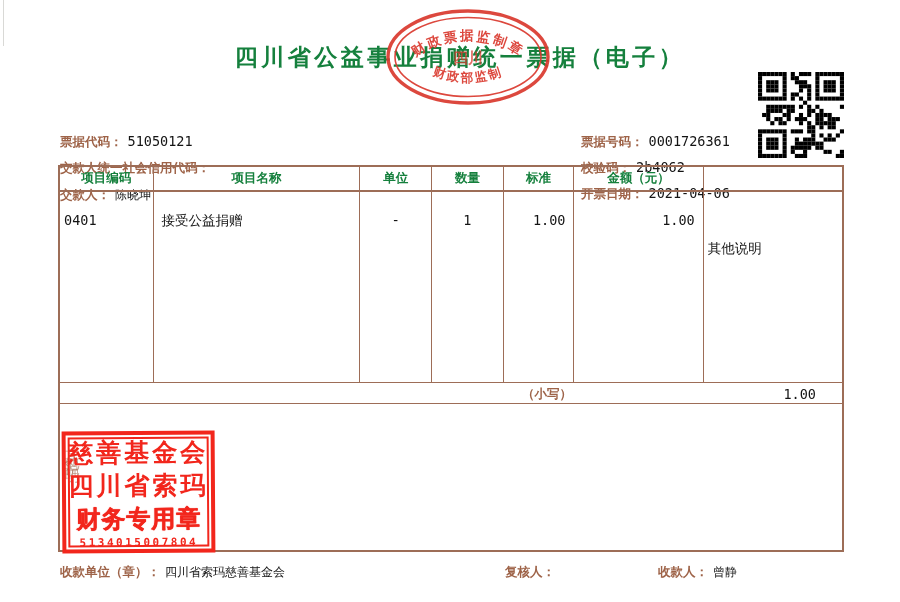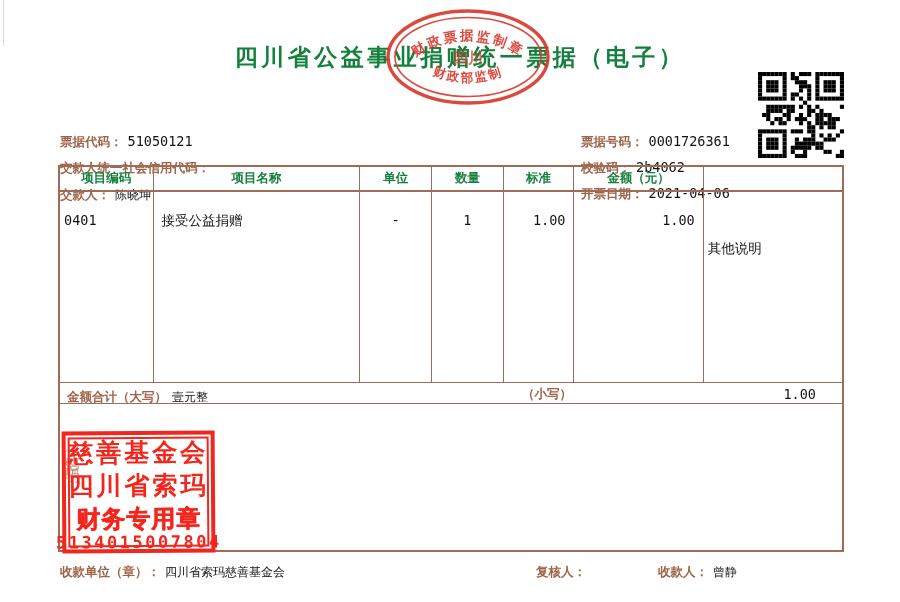--- a/index.html
+++ b/index.html
@@ -57,26 +57,26 @@
   
   .sq-stamp{position:absolute;left:62px;top:431px;width:153px;height:122px;z-index:6;
             border:4px solid #f2261c;box-sizing:border-box;transform:rotate(-.4deg);}
   .sq-inner{position:absolute;inset:2px;border:2px solid #f2261c;
             display:flex;flex-direction:column;align-items:center;justify-content:center;
             color:#f2261c;}
   .sq-line{font-family:"DejaVu Serif",serif;font-weight:bold;font-size:25px;
            letter-spacing:3px;line-height:33px;white-space:nowrap;}
   .sq-line3{font-size:24px;letter-spacing:1px;line-height:34px;
             text-shadow:0 0 1px #f2261c, .5px 0 0 #f2261c;}
-  .sq-num{font-family:"DejaVu Sans Mono",monospace;font-weight:bold;font-size:17px;
+  .sq-num{font-family:"DejaVu Sans Mono",monospace;font-weight:bold;font-size:11px;
           letter-spacing:2.5px;line-height:13px;}
 
   
   .footer-item{position:absolute;top:561px;white-space:nowrap;}
-  .f1{left:60px;} .f2{left:505px;margin-left:31px;} .f3{left:658px;}
+  .f1{left:60px;} .f2{left:505px;} .f3{left:658px;}
 </style>
 </head>
 <body>
 
 <div class="sheet">
 
   <div class="edge-artifact"></div>
 
   <div class="title">四川省公益事业捐赠统一票据（电子）</div>
 
@@ -360,24 +360,20 @@
     <div class="trow tbody">
       <div class="cell c1 td al mono">0401</div>
       <div class="cell c2 td al8">接受公益捐赠</div>
       <div class="cell c3 td ac">-</div>
       <div class="cell c4 td ac mono">1</div>
       <div class="cell c5 td ar mono">1.00</div>
       <div class="cell c6 td ar mono">1.00</div>
       <div class="cell c7 td al">其他说明</div>
     </div>
     <div class="total-row">
-      <div class="total-label">
-        <span class="lbl">金额合计（大写）</span>
-        <span class="val">壹元整</span>
-      </div>
       <span class="total-small lbl">（小写）</span>
       <span class="total-amount val mono">1.00</span>
     </div>
     <div class="note-box">
       <div class="note-faint">其他说明</div>
     </div>
   </div>
 
   <div class="sq-stamp">
     <div class="sq-inner">

